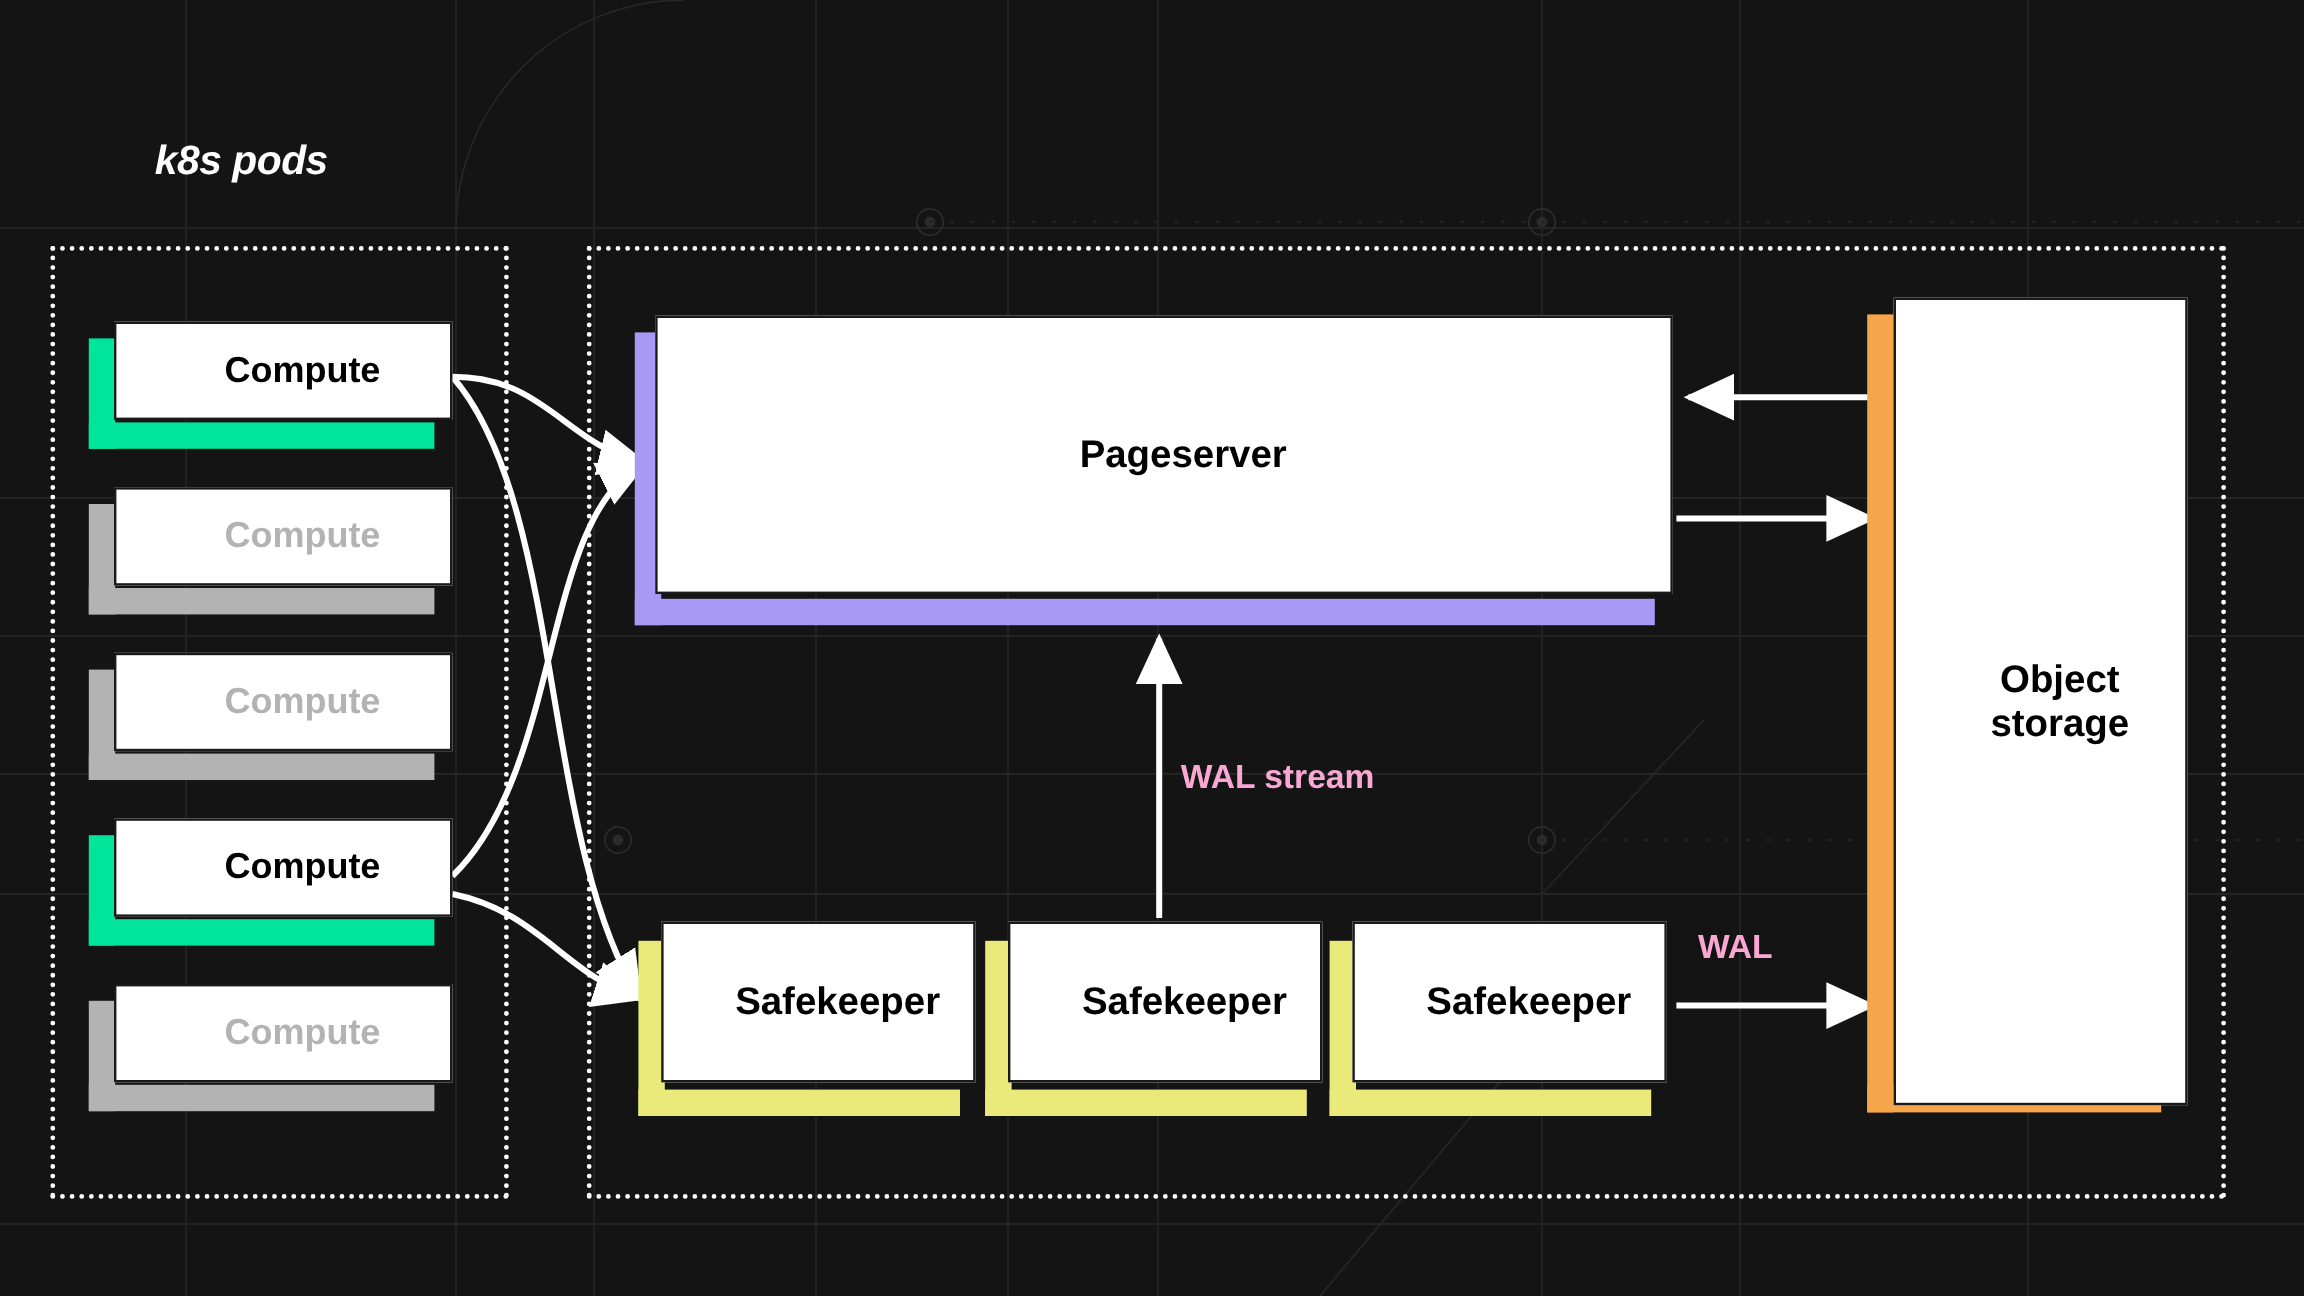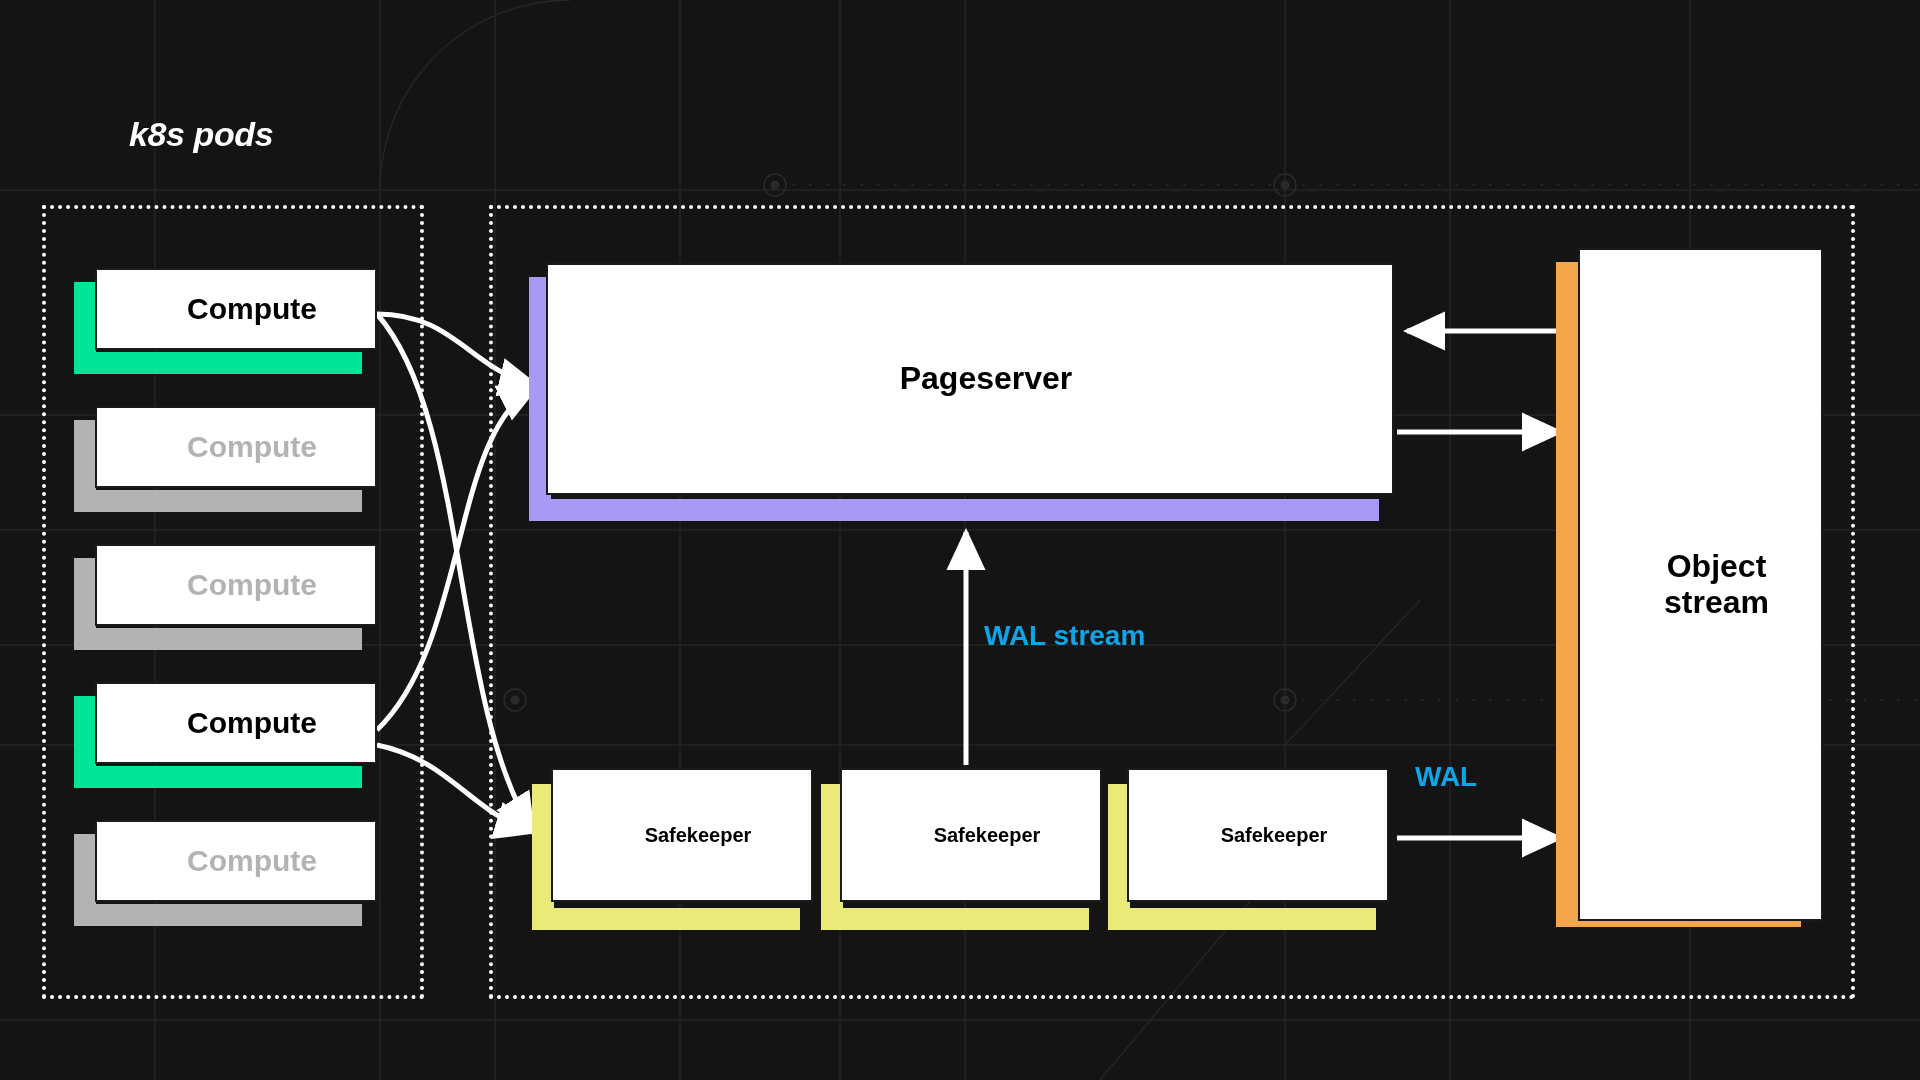--- a/index.html
+++ b/index.html
@@ -92,41 +92,42 @@
   #node-pageserver {
     left: 546px; top: 263px;
     width: 848px; height: 232px;
     font-size: 32px;
   }
   
   .safekeeper {
     top: 768px;
     width: 262px;
     height: 134px;
-    font-size: 20px;
+    font-size: 32px;
   }
   #node-safekeeper-0 { left: 551px; }
   #node-safekeeper-1 { left: 840px; }
   #node-safekeeper-2 { left: 1127px; }
 
   
   #node-objectstorage {
     left: 1578px; top: 248px;
     width: 245px; height: 673px;
     font-size: 32px;
   }
 
   
   .edge-label {
     position: absolute;
-    color: #0ea5e9;
+    color: #f9a8d4;
     font-weight: bold;
     font-size: 28px;
     white-space: nowrap;
     z-index: 6;
+    margin-top: 12px;
   }
   #label-wal-stream { left: 984px; top: 620px; }
   #label-wal { left: 1415px; top: 761px; }
 
   
   .edges {
     position: absolute;
     inset: 0;
     z-index: 3;
     pointer-events: none;
@@ -259,20 +260,20 @@
   <div class="accent-b" style="left:1108px; top:908px; width:268px; height:22px; background:#eaea7a;"></div>
   <div class="node safekeeper" id="node-safekeeper-2">
     <span class="node-label">Safekeeper</span>
   </div>
 
   <div class="accent-l" style="left:1556px; top:262px; width:22px; height:665px; background:#f5a54a;"></div>
   <div class="accent-b" style="left:1556px; top:905px; width:245px; height:22px; background:#f5a54a;"></div>
   <div class="node" id="node-objectstorage">
     <span class="node-label">
       <span>Object</span><br>
-      <span>stream</span>
+      <span>storage</span>
     </span>
   </div>
 
   <div class="edge-label" id="label-wal-stream">WAL stream</div>
   <div class="edge-label" id="label-wal">WAL</div>
 
 </div>
 
 </body></html>

